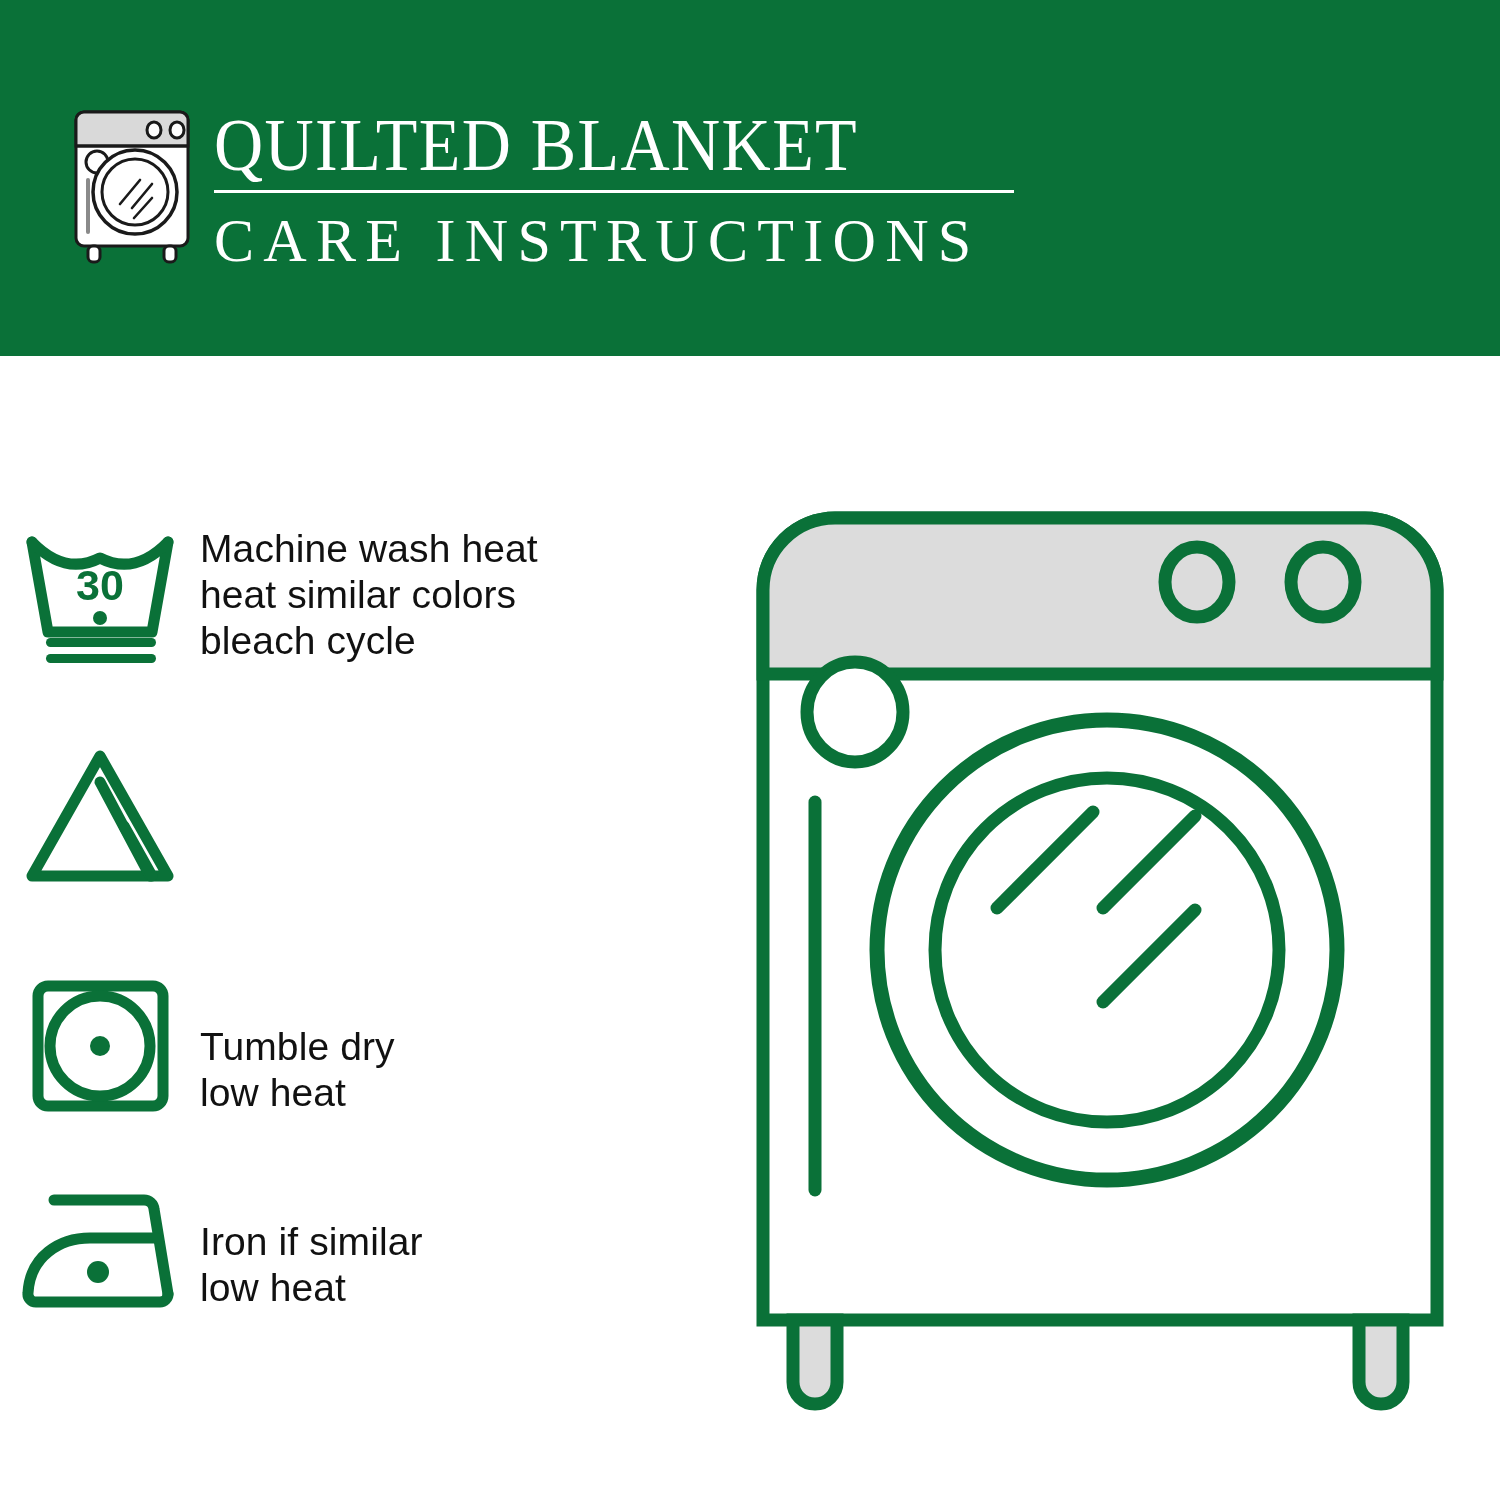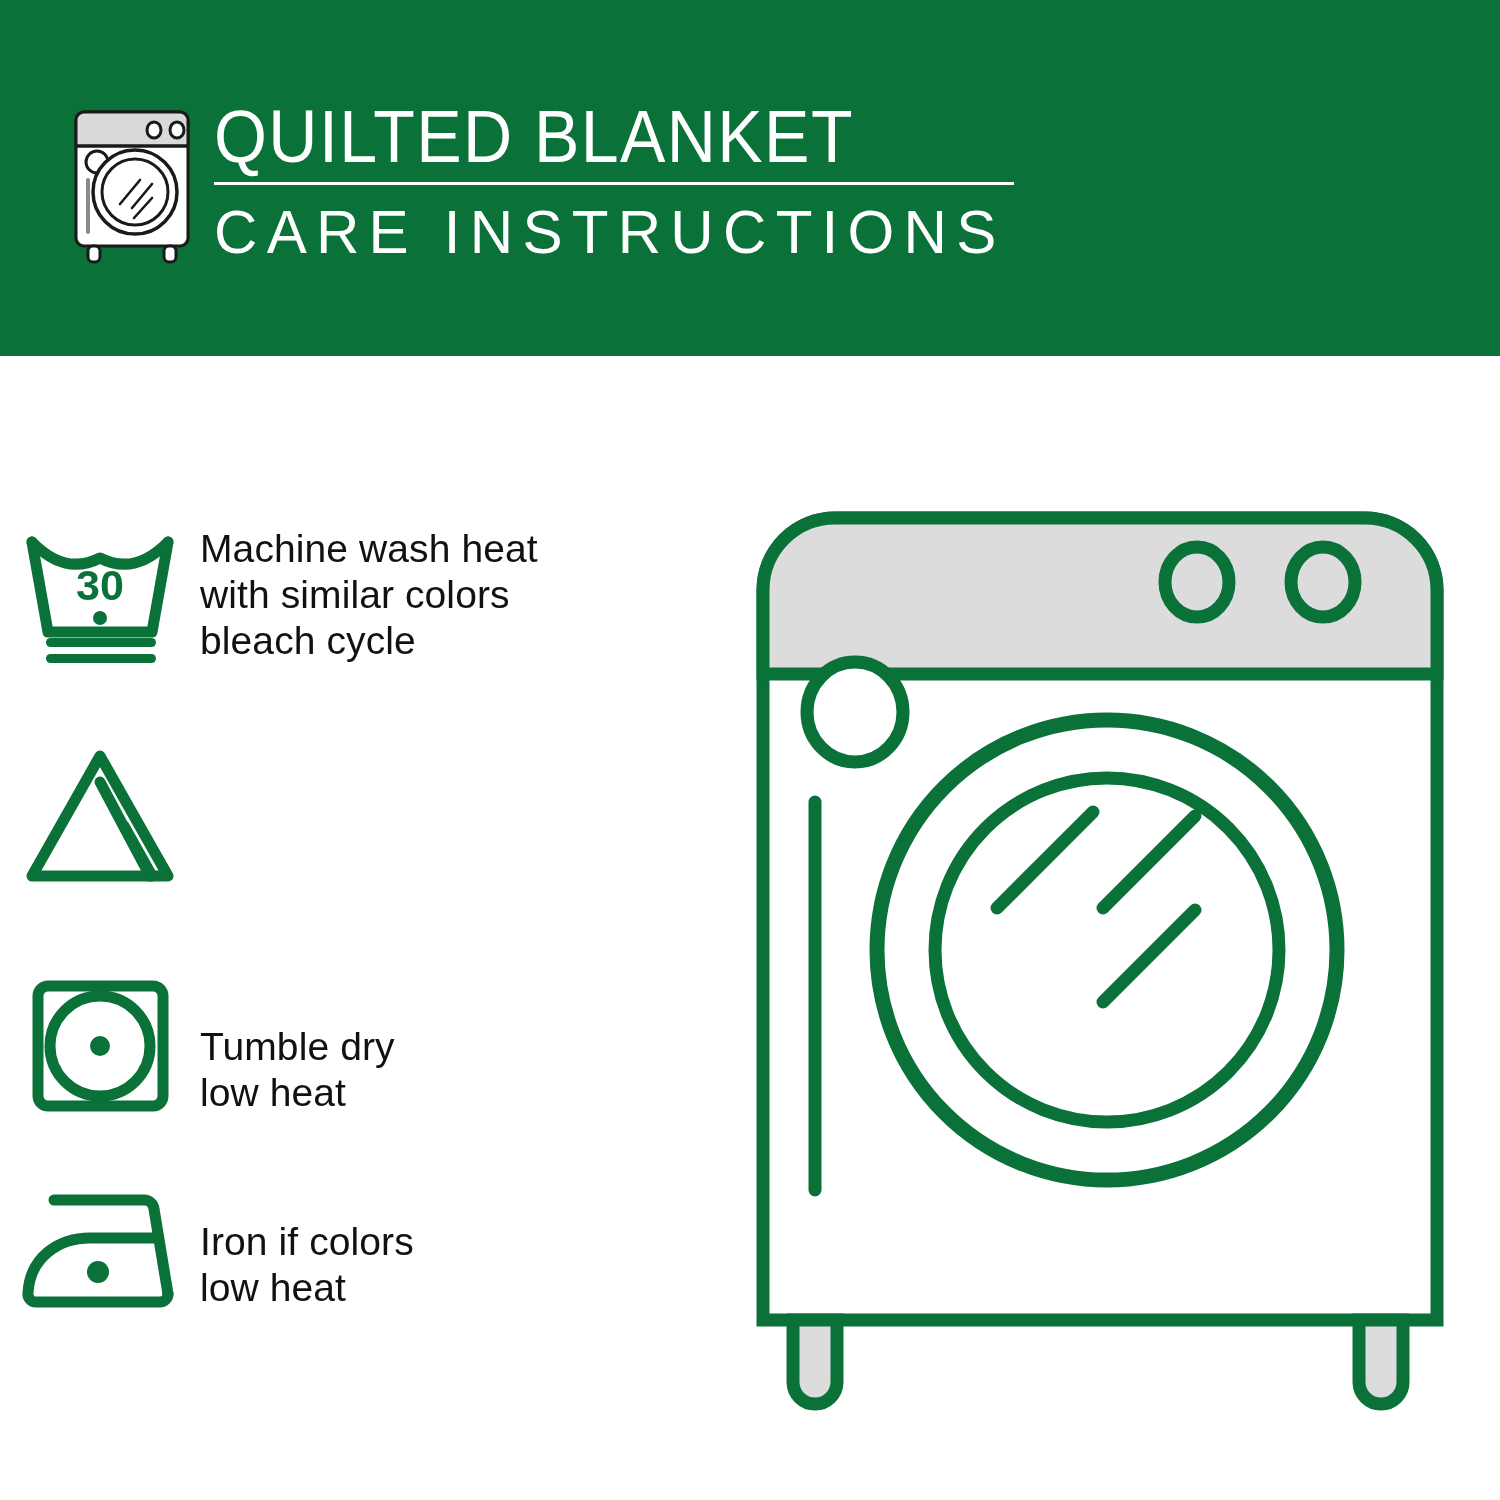--- a/index.html
+++ b/index.html
@@ -27,22 +27,23 @@
   #banner-logo {
     position: absolute;
     left: 62px;
     top: 104px;
     width: 140px;
     height: 160px;
   }
   #banner-text {
     position: absolute;
     left: 214px;
-    top: 98px;
+    top: 106px;
     width: 810px;
+    font-family: Liberation Serif, serif;
   }
   #title-main {
     color: #ffffff;
     font-size: 74px;
     line-height: 78px;
     letter-spacing: 1.5px;
     font-weight: 400;
     transform: scaleX(0.92);
     transform-origin: left center;
     white-space: nowrap;
@@ -162,21 +163,21 @@
         <text x="80" y="76" font-family="'Liberation Sans', sans-serif" font-size="43" font-weight="bold" fill="#0a7138" text-anchor="middle">30</text>
 
         <circle cx="80" cy="94" r="7" fill="#0a7138"></circle>
 
         <rect x="26" y="114" width="110" height="9" rx="4.5" fill="#0a7138"></rect>
         <rect x="26" y="130" width="110" height="9" rx="4.5" fill="#0a7138"></rect>
       </svg>
     </div>
     <div class="care-text">
       <div>Machine wash heat</div>
-      <div>with similar colors</div>
+      <div>heat similar colors</div>
       <div>bleach cycle</div>
     </div>
   </div>
 
   <div class="care-row" id="row-1">
     <div class="care-icon">
       <svg viewBox="0 0 160 145" width="160" height="145">
         <path d="M80 12 L148 132 L12 132 Z" fill="none" stroke="#0a7138" stroke-width="11" stroke-linejoin="round"></path>
         <line x1="80" y1="38" x2="130" y2="132" stroke="#0a7138" stroke-width="11" stroke-linecap="round"></line>
         <line x1="104" y1="82" x2="132" y2="132" stroke="#0a7138" stroke-width="11" stroke-linecap="round"></line>
@@ -203,21 +204,21 @@
       <svg viewBox="0 0 165 125" width="165" height="125">
 
         <path d="M36 14 H126 a10 10 0 0 1 10 9 L150 108" fill="none" stroke="#0a7138" stroke-width="11" stroke-linecap="round" stroke-linejoin="round"></path>
 
         <path d="M150 108 a8 8 0 0 1 -8 8 H18 a8 8 0 0 1 -8 -9 C12 70 42 52 72 52 H138" fill="none" stroke="#0a7138" stroke-width="11" stroke-linecap="round" stroke-linejoin="round"></path>
 
         <circle cx="80" cy="86" r="11" fill="#0a7138"></circle>
       </svg>
     </div>
     <div class="care-text">
-      <div>Iron if colors</div>
+      <div>Iron if similar</div>
       <div>low heat</div>
     </div>
   </div>
 
 </div>
 
 <div id="washer">
   <svg viewBox="0 0 710 940" width="710" height="940">
 
     <path d="M18 100 a72 72 0 0 1 72 -72 h530 a72 72 0 0 1 72 72 v730 h-674 z" fill="#ffffff" stroke="#0a7138" stroke-width="13"></path>

